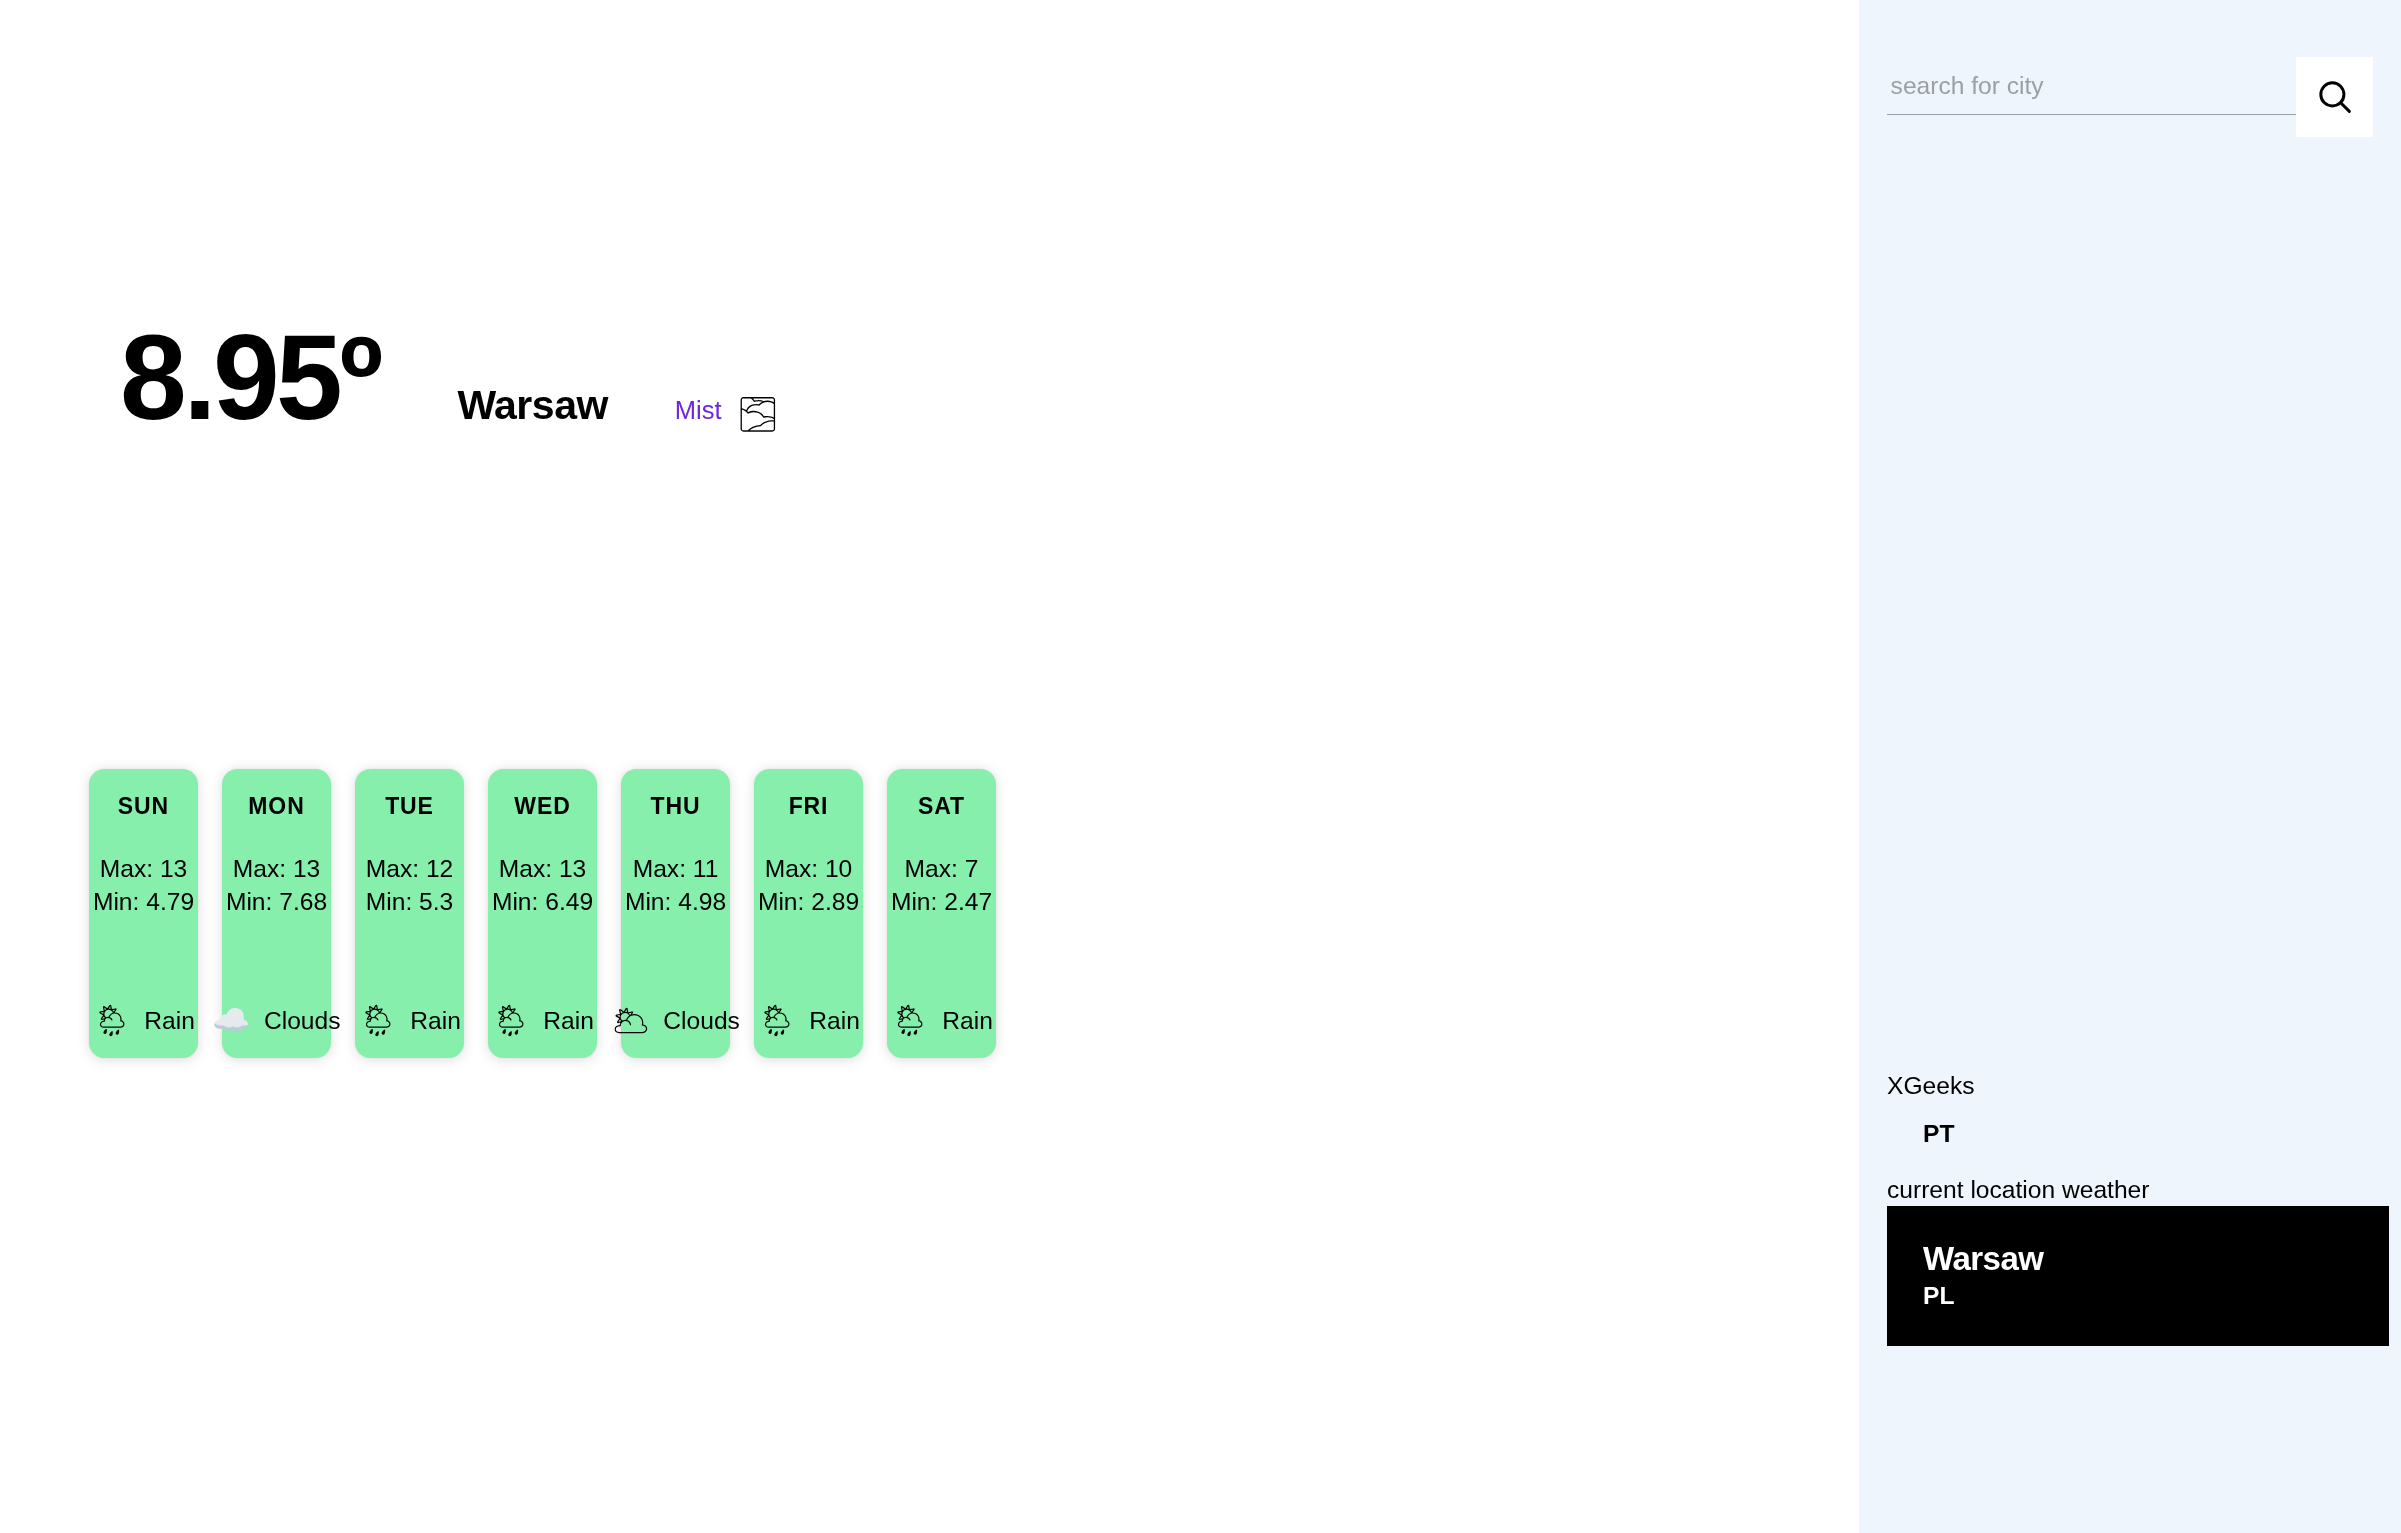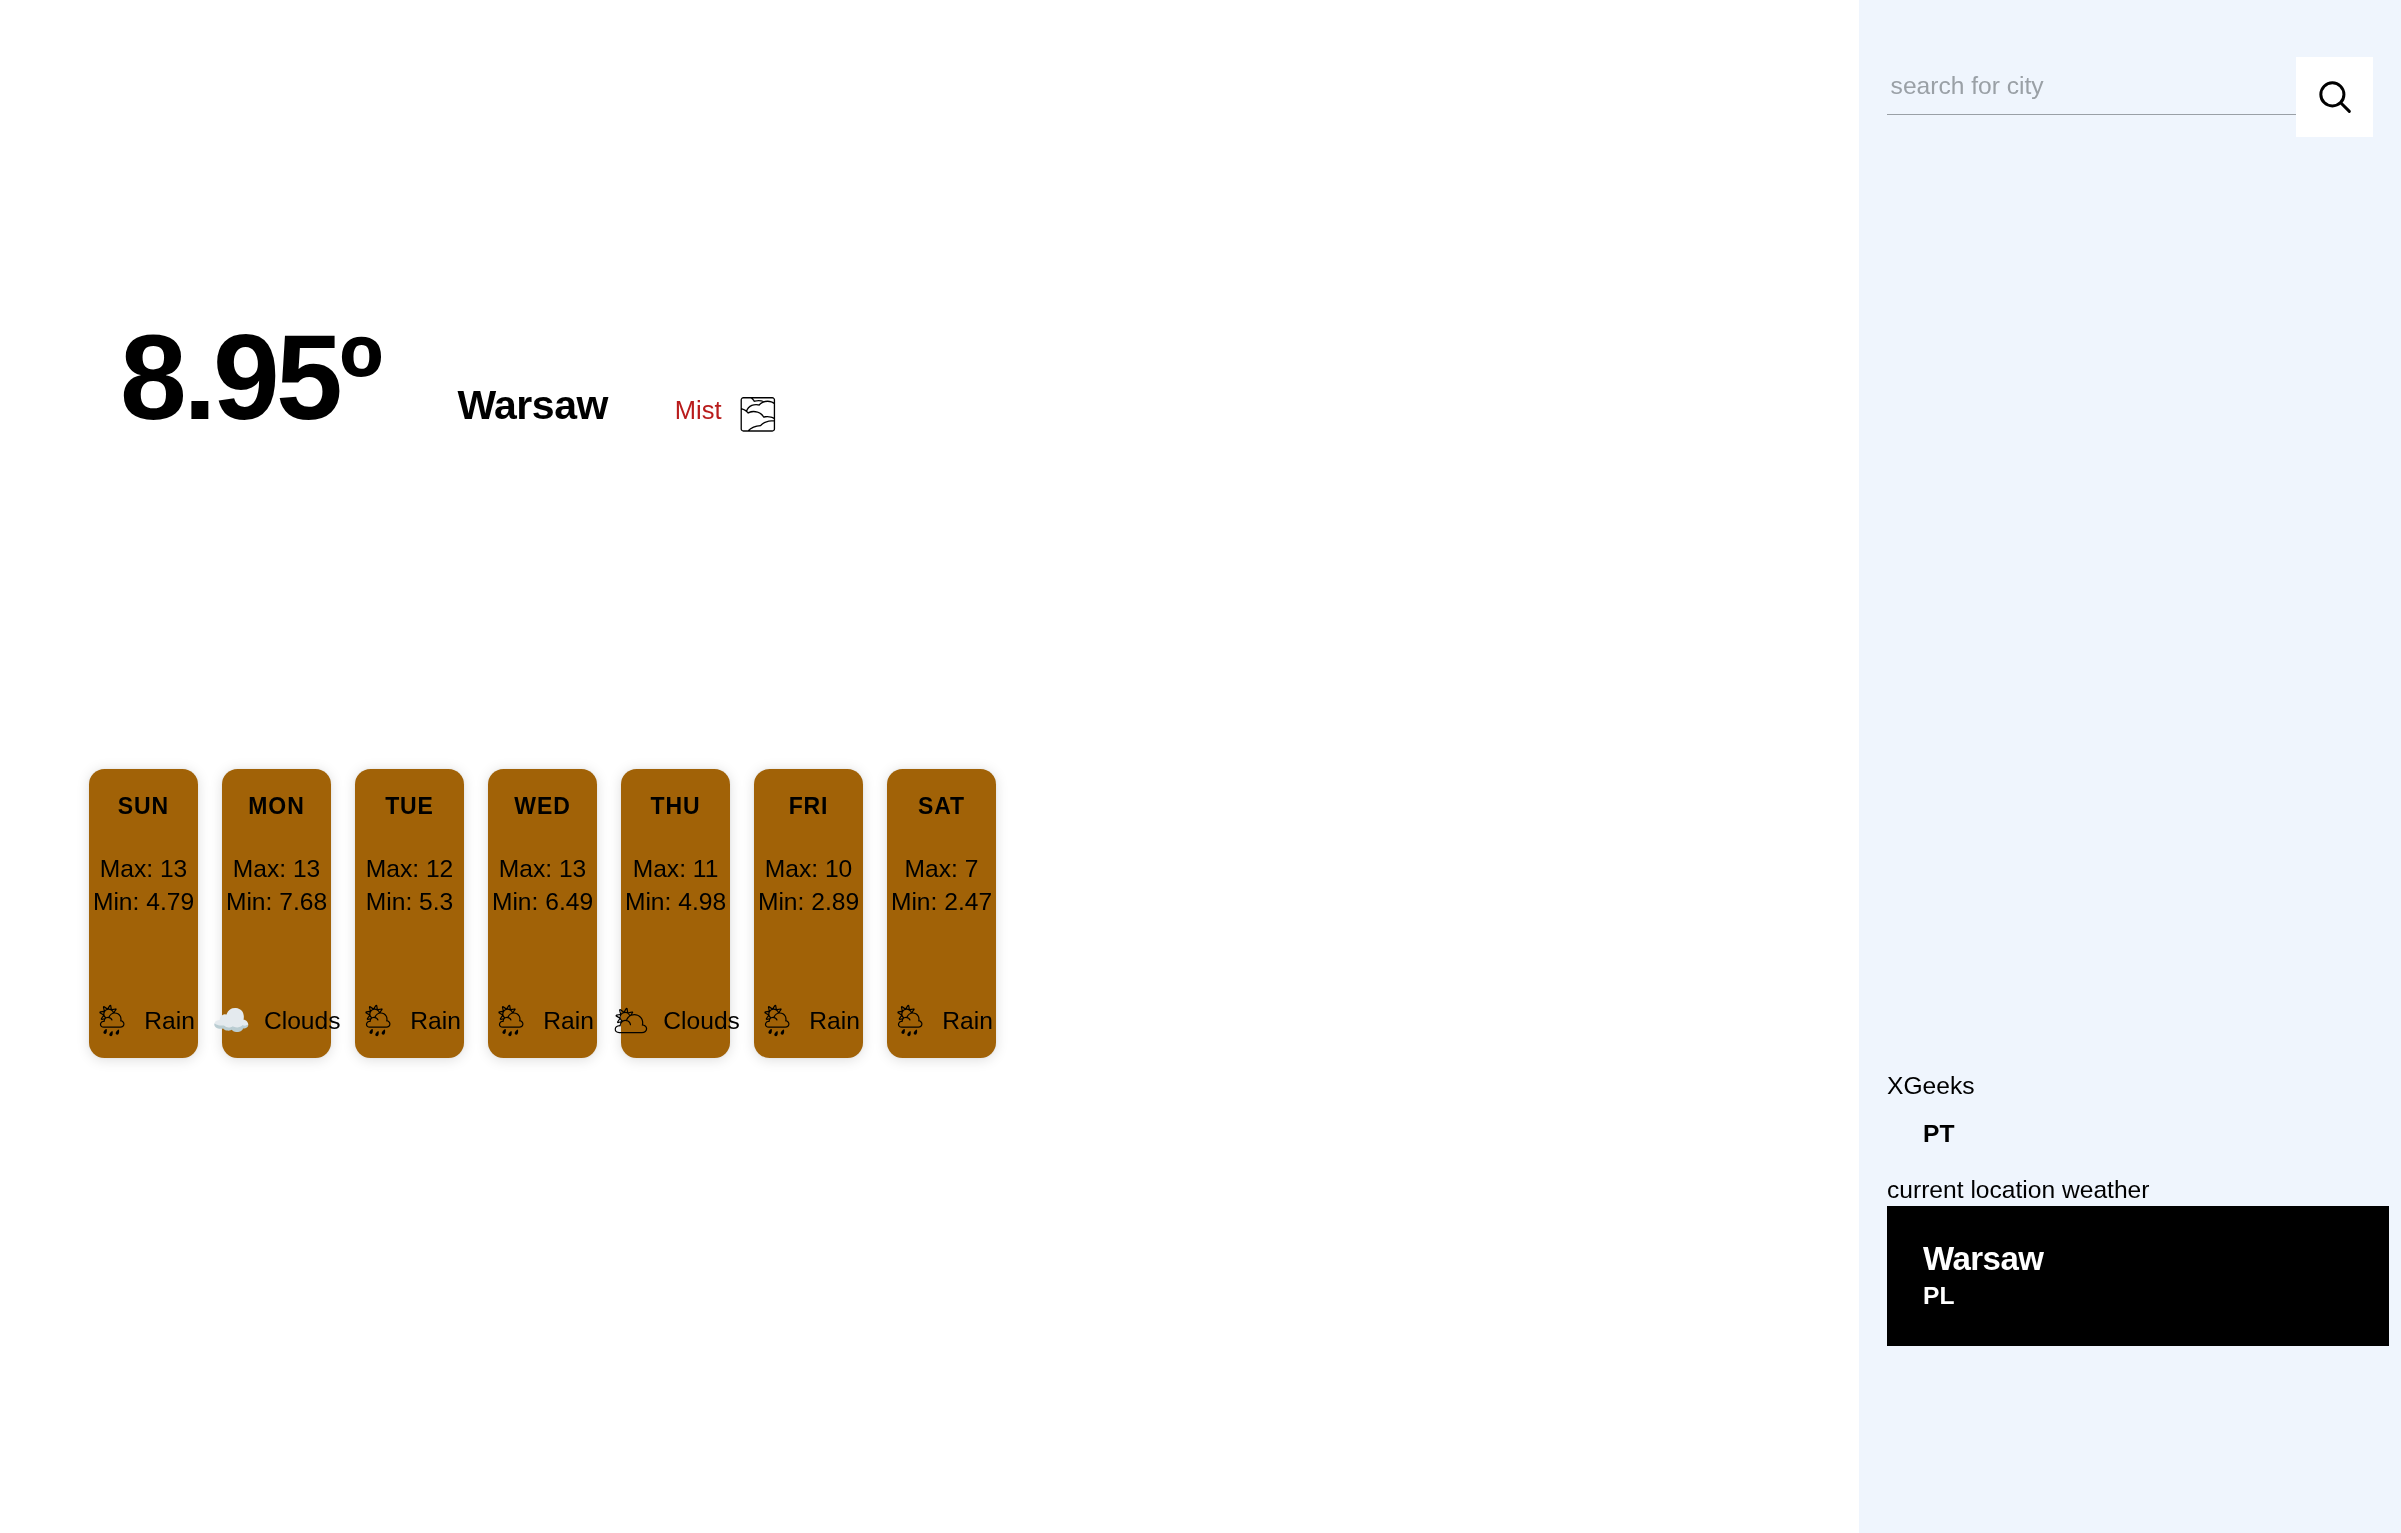--- a/index.html
+++ b/index.html
@@ -63,21 +63,21 @@
   .current-desc-wrap {
     display: flex;
     align-items: center;
     margin-left: 67px;
     white-space: nowrap;
   }
 
   .current-desc {
     font-size: 25.5px;
     font-weight: 400;
-    color: #b91c1c;
+    color: #6d28d9;
   }
 
   .current-desc-icon {
     font-size: 34px;
     margin-left: 14.6px;
     line-height: 1;
     position: relative;
     top: 3.6px;
   }
 
@@ -87,21 +87,21 @@
     left: 89px;
     top: 769px;
     display: flex;
     gap: 24px;
   }
 
   .day-card {
     width: 109px;
     min-width: 109px;
     height: 289px;
-    background: #a16207;
+    background: #86efac;
     border-radius: 15.5px;
     box-shadow: 0 1.8px 12.8px rgba(0,0,0,0.13), 0 0 2.7px rgba(0,0,0,0.06);
     padding: 24px 16.4px 22px 16.4px;
     display: flex;
     flex-direction: column;
     align-items: center;
     text-align: center;
   }
 
   .day-name {

